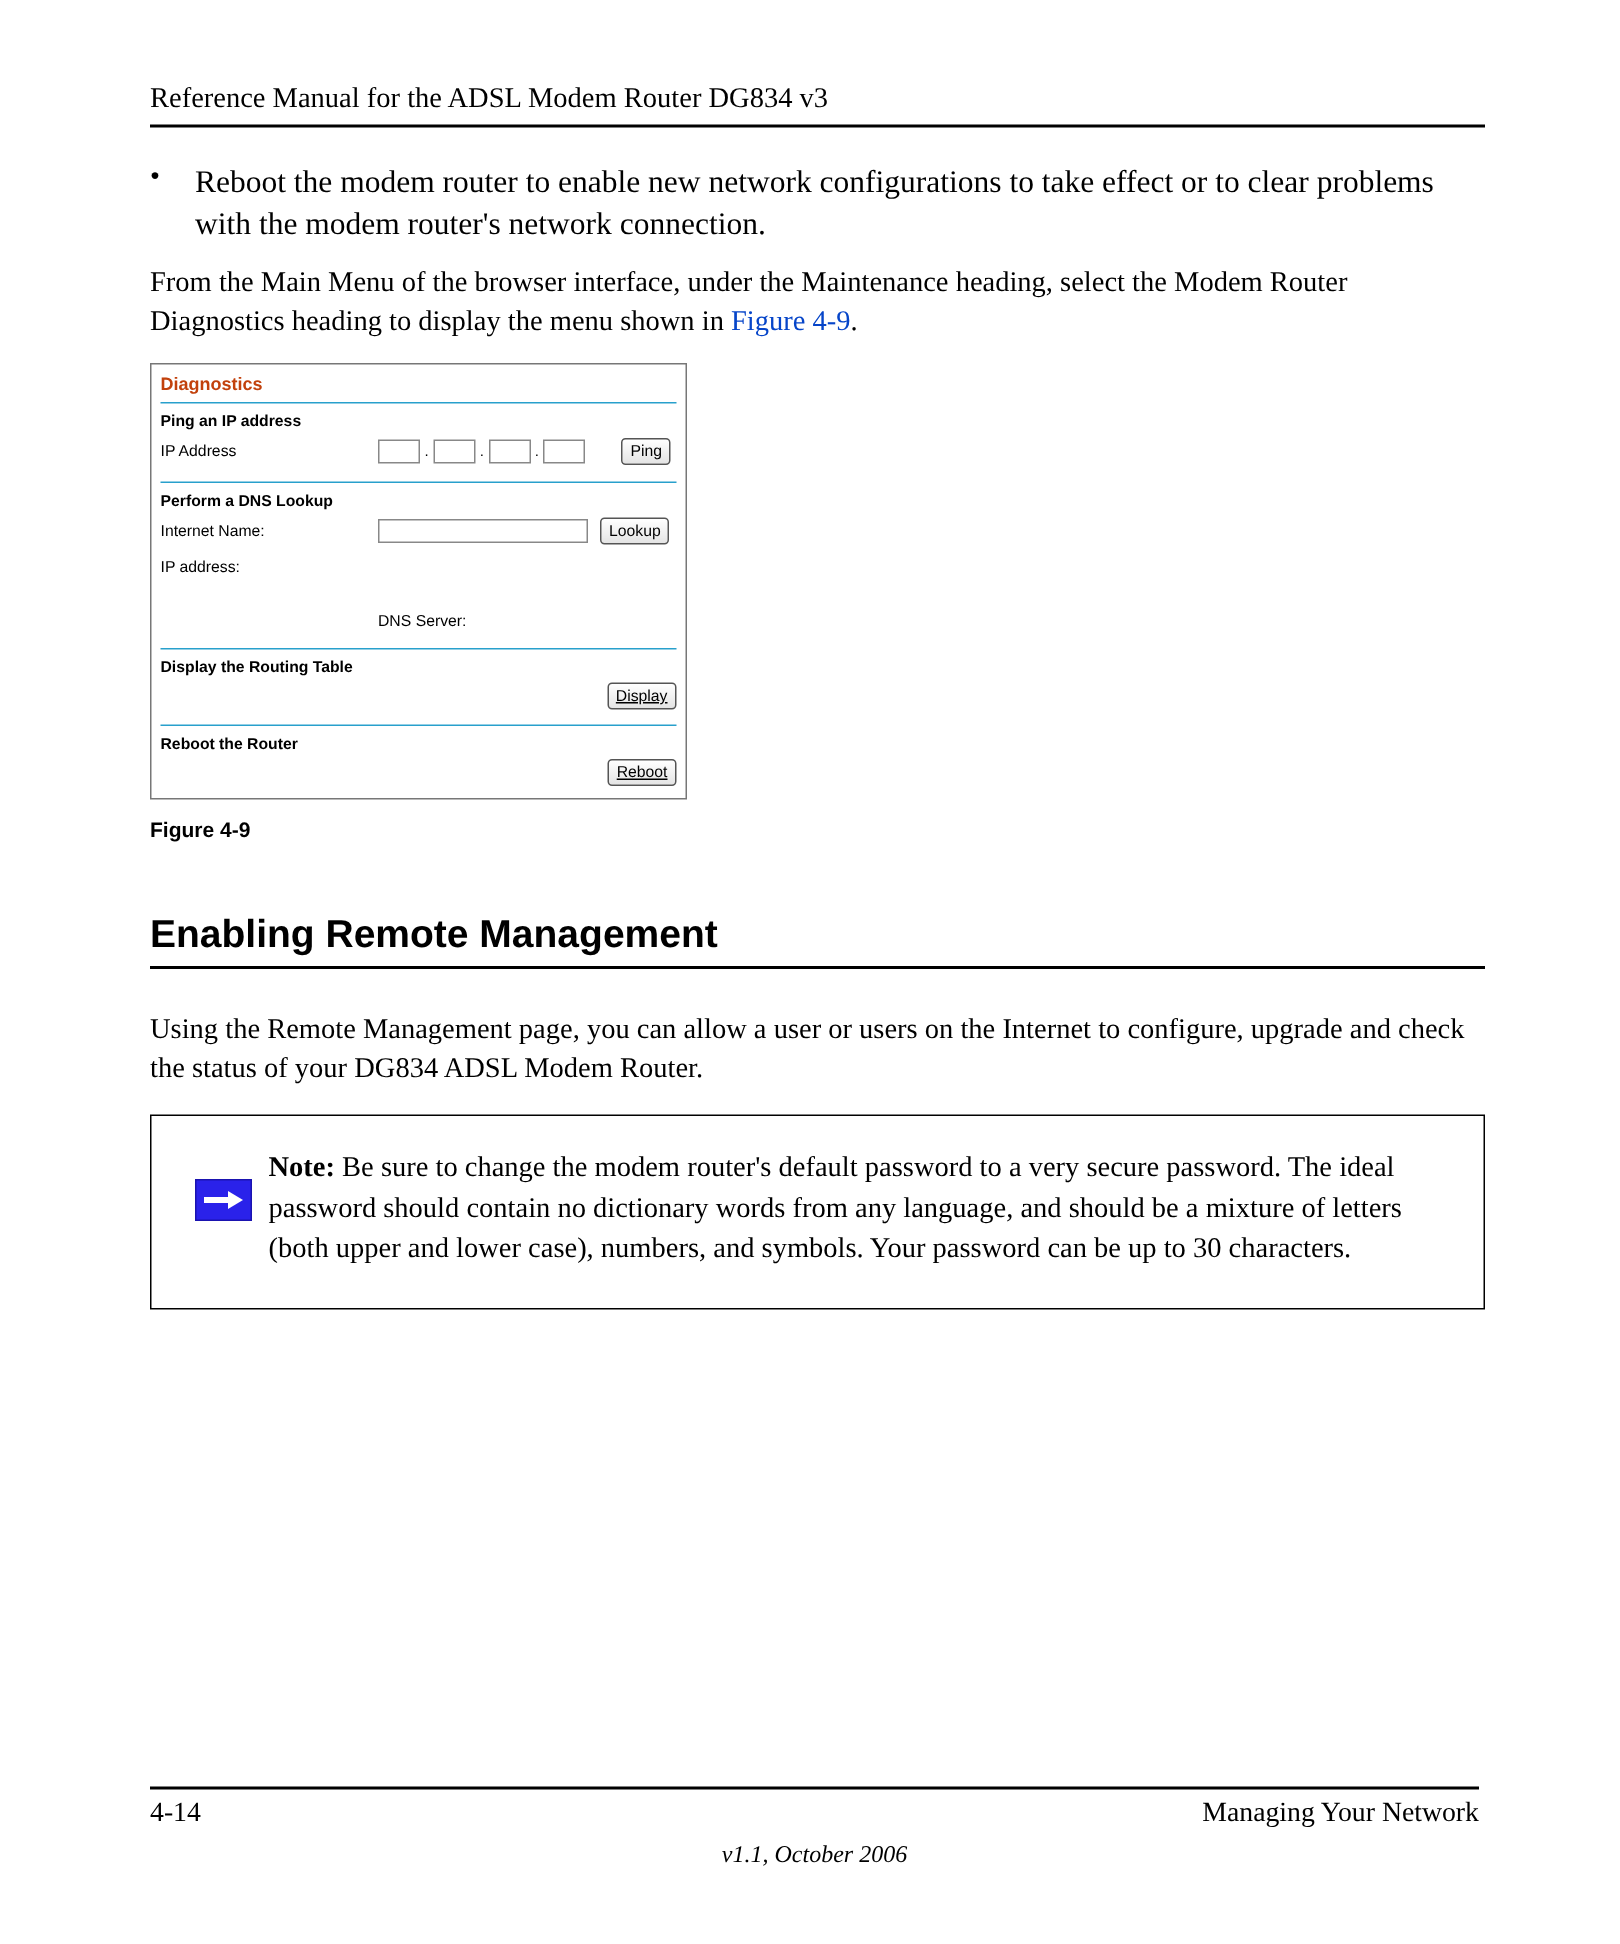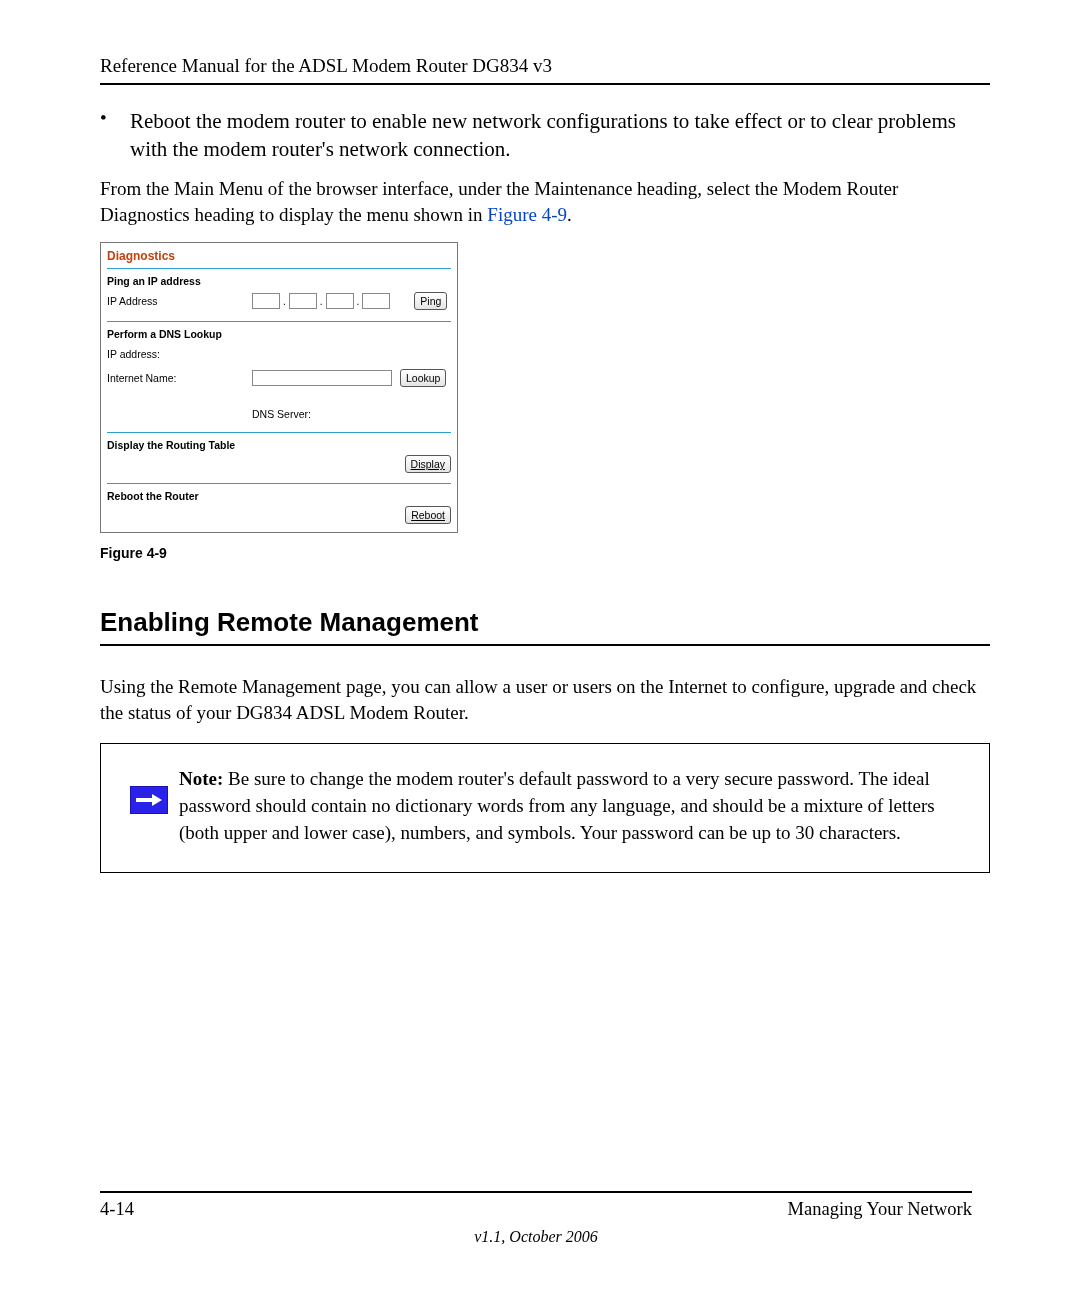--- a/index.html
+++ b/index.html
@@ -123,21 +123,21 @@
     .note-text-cell {
       flex: 1;
       font-size: 19px;
       line-height: 1.42;
       padding: 6px 8px 10px 0;
     }
     .note-bold { font-weight: bold; }
 
     .footer {
       position: absolute;
-      left: 100px; right: 108px;
+      left: 100px; right: 94px;
       bottom: 50px;
     }
     .footer-rule { border-bottom: 2px solid #000; margin-bottom: 6px; }
     .footer-row {
       display: flex; justify-content: space-between;
       font-size: 18.5px;
     }
     .footer-center {
       text-align: center;
       font-style: italic;
@@ -176,29 +176,29 @@
       <span class="dot">.</span>
       <input class="ip-input" style="">
       <span class="dot">.</span>
       <input class="ip-input" style="">
       <button class="ui-button" style="margin-left:22px;">Ping</button>
     </div>
   </div>
 
   <div class="ui-divider" style="margin-top:10px;"></div>
   <div class="section-title">Perform a DNS Lookup</div>
-  <div class="field-row">
-    <div class="field-label">IP address:</div>
-  </div>
   <div class="field-row">
     <div class="field-label">Internet Name:</div>
     <div class="field-inputs">
       <input class="text-input" style="">
       <button class="ui-button" style="margin-left:6px;">Lookup</button>
     </div>
+  </div>
+  <div class="field-row">
+    <div class="field-label">IP address:</div>
   </div>
   <div class="dns-server-row">DNS Server:</div>
 
   <div class="ui-divider" style="margin-top:12px;"></div>
   <div class="section-title">Display the Routing Table</div>
   <div class="right-align">
     <button class="ui-button">Display</button>
   </div>
 
   <div class="ui-divider"></div>

